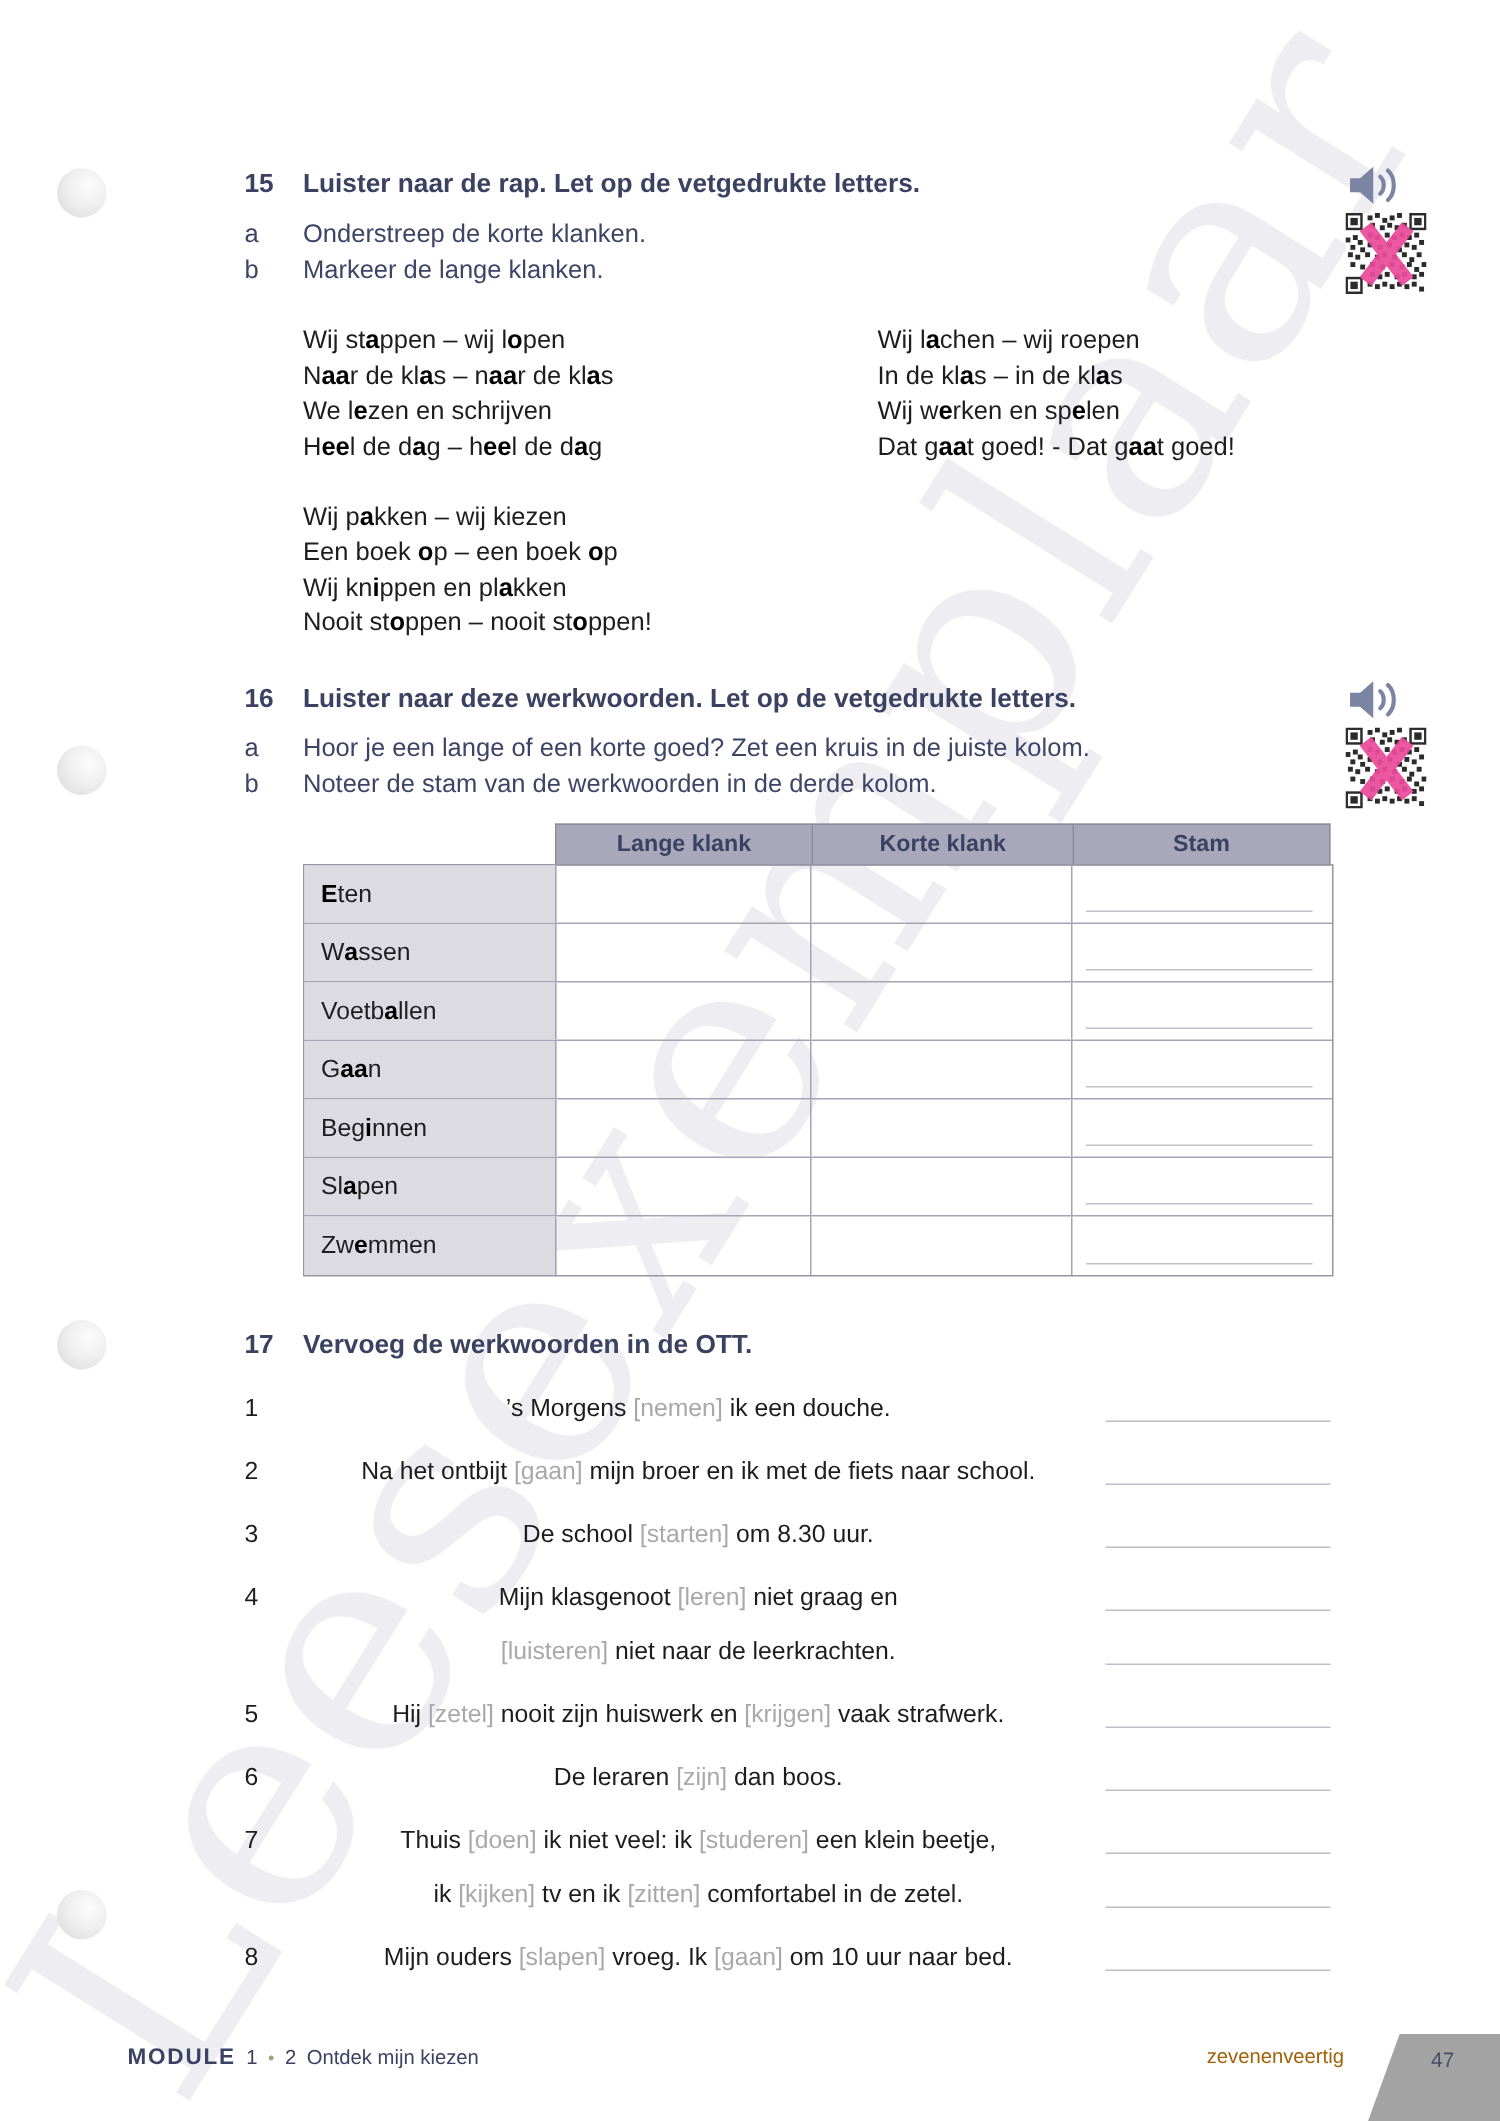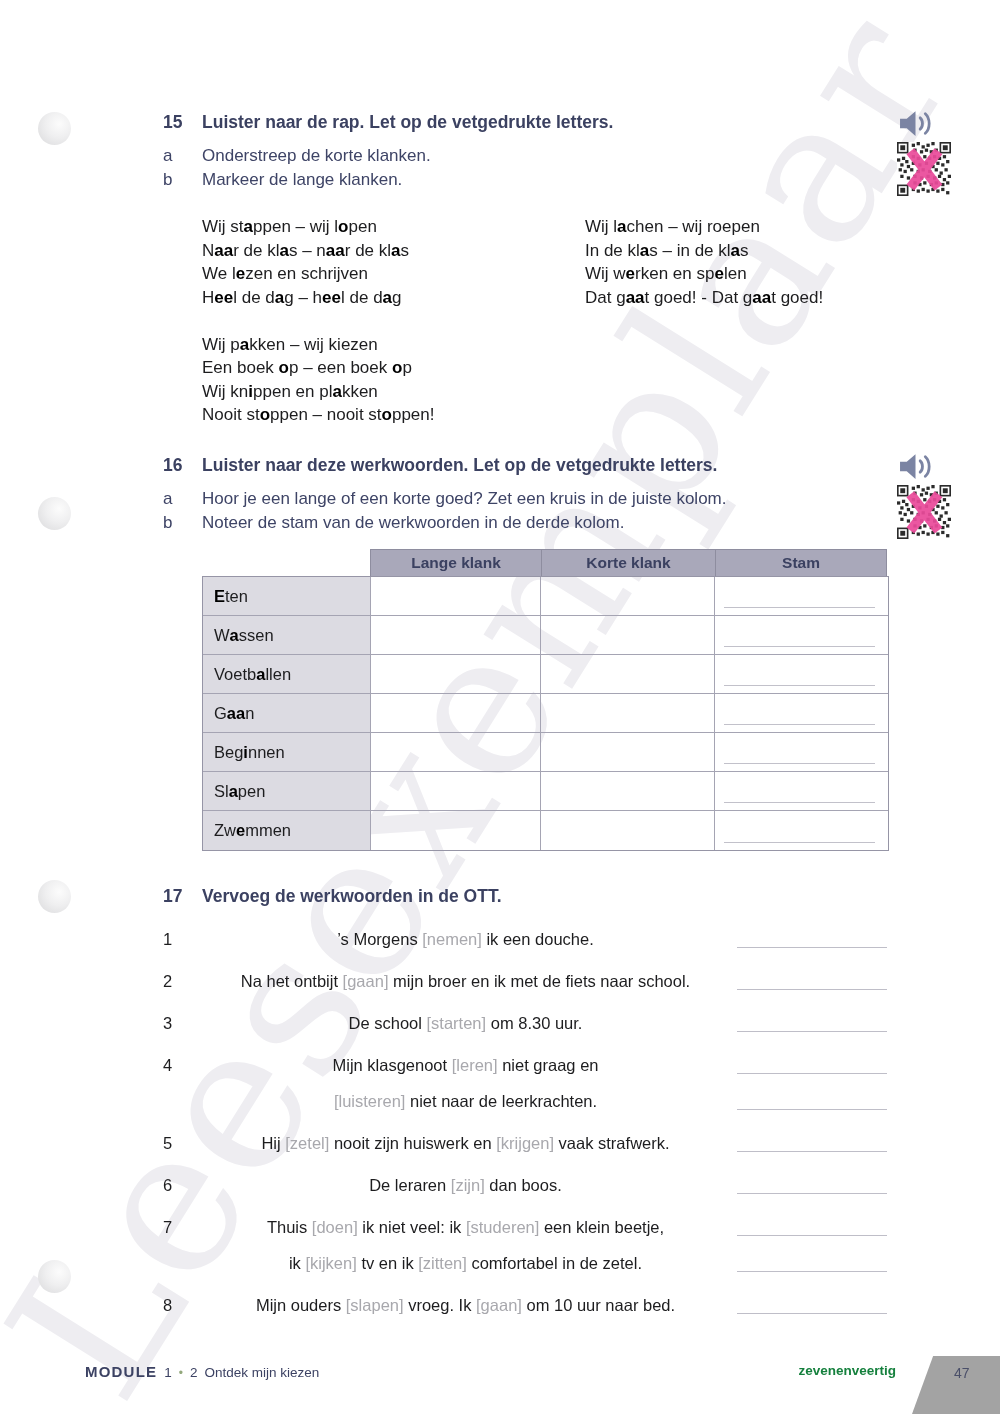--- a/index.html
+++ b/index.html
@@ -63,21 +63,21 @@
   .ans-line{width:150px;flex:none;align-self:flex-end;margin-bottom:3px;
             border-bottom:1.3px solid #bfbec8;}
 
   
   .footer-left{position:absolute;left:85px;top:1363px;display:flex;align-items:baseline;
                color:#3c4263;font-size:13.5px;}
   .mod-word{font-size:15px;letter-spacing:1.2px;font-weight:600;margin-right:7px;}
   .mod-num{margin-right:7px;}
   .mod-dot{color:#93a87c;margin-right:7px;font-size:12px;}
   .chap-num{margin-right:7px;}
-  .footer-right{position:absolute;right:104px;top:1363px;color:#15803d;font-size:13.5px;font-weight:bold;}
+  .footer-right{position:absolute;right:104px;top:1363px;color:#a16207;font-size:13.5px;}
   .page-tab{position:absolute;right:0;bottom:0;width:88px;height:58px;background:#a3a3a3;
             clip-path:polygon(24% 0,100% 0,100% 100%,0 100%);}
   .page-tab span{position:absolute;left:42px;top:9px;color:#4a4f69;font-size:14px;}
 </style>
 </head>
 <body>
 
 <svg width="0" height="0" style="position:absolute">
   <defs>
     <g id="qr-sym">

